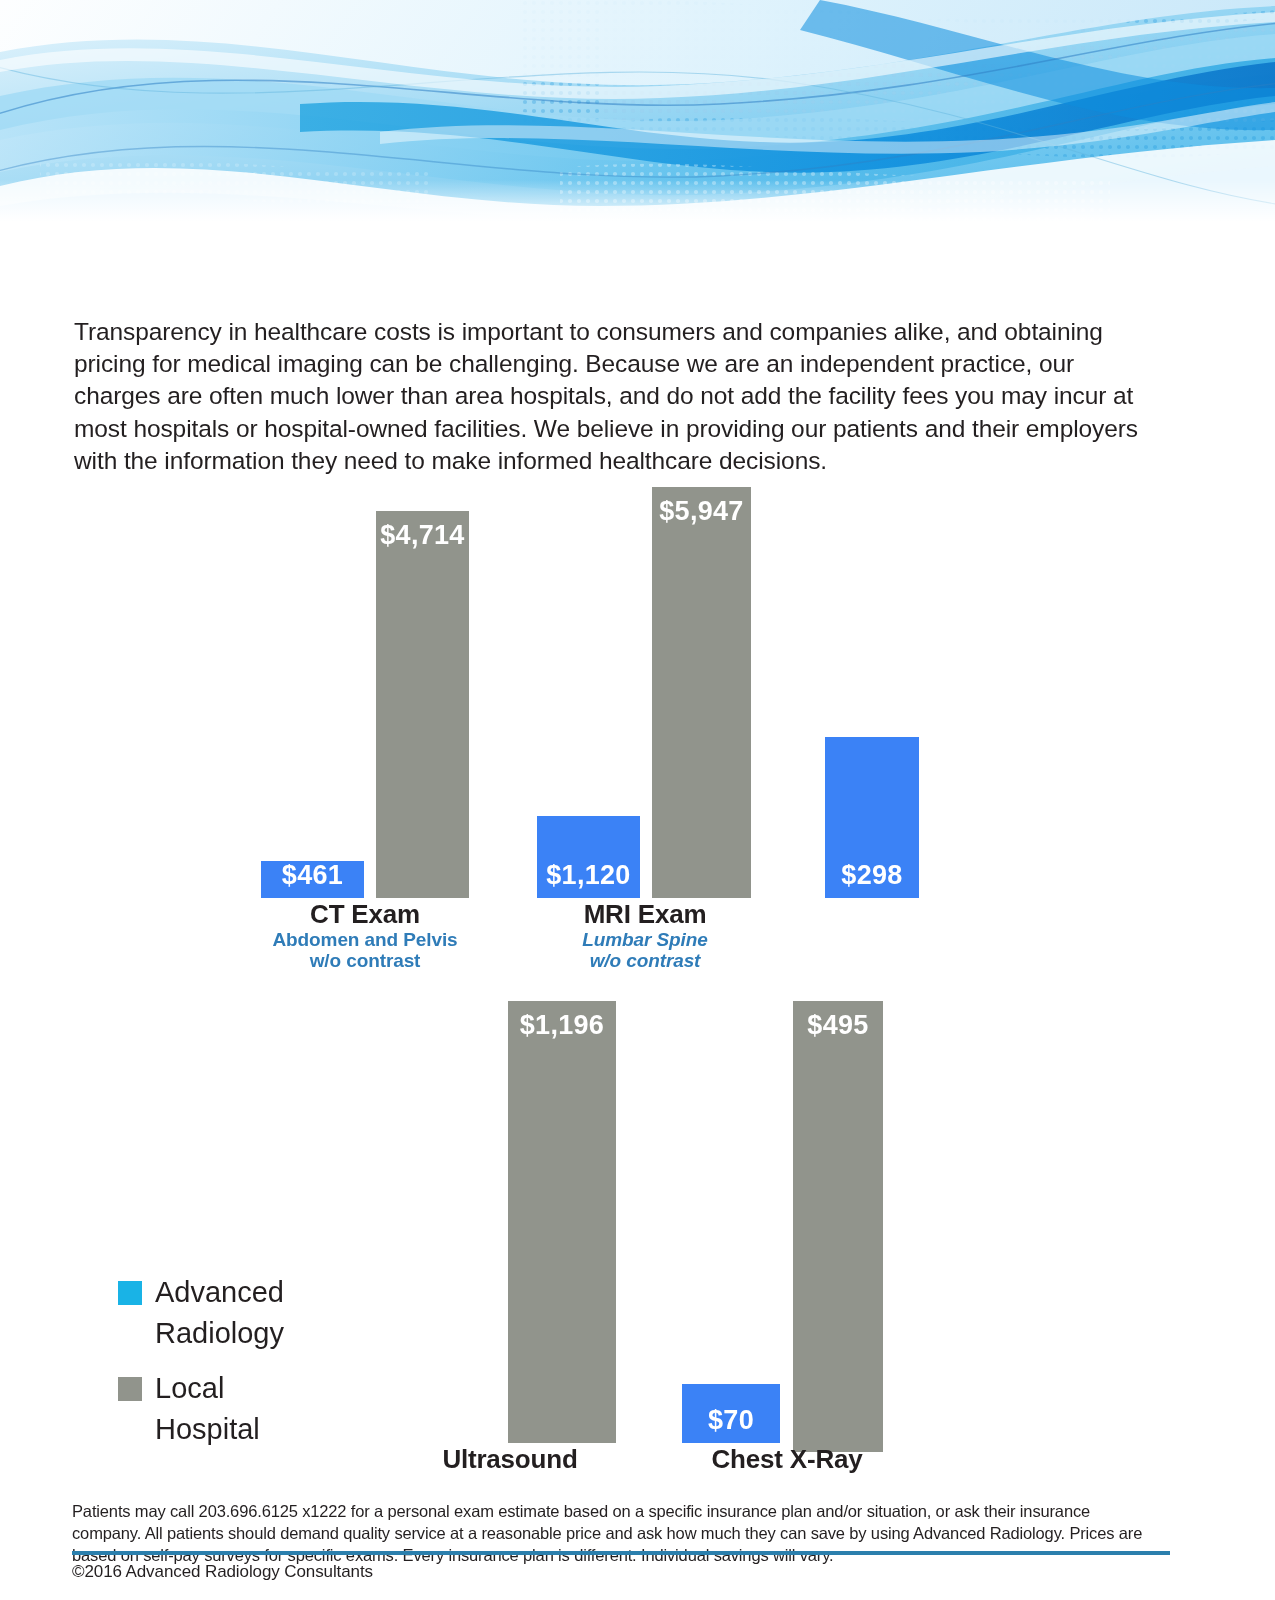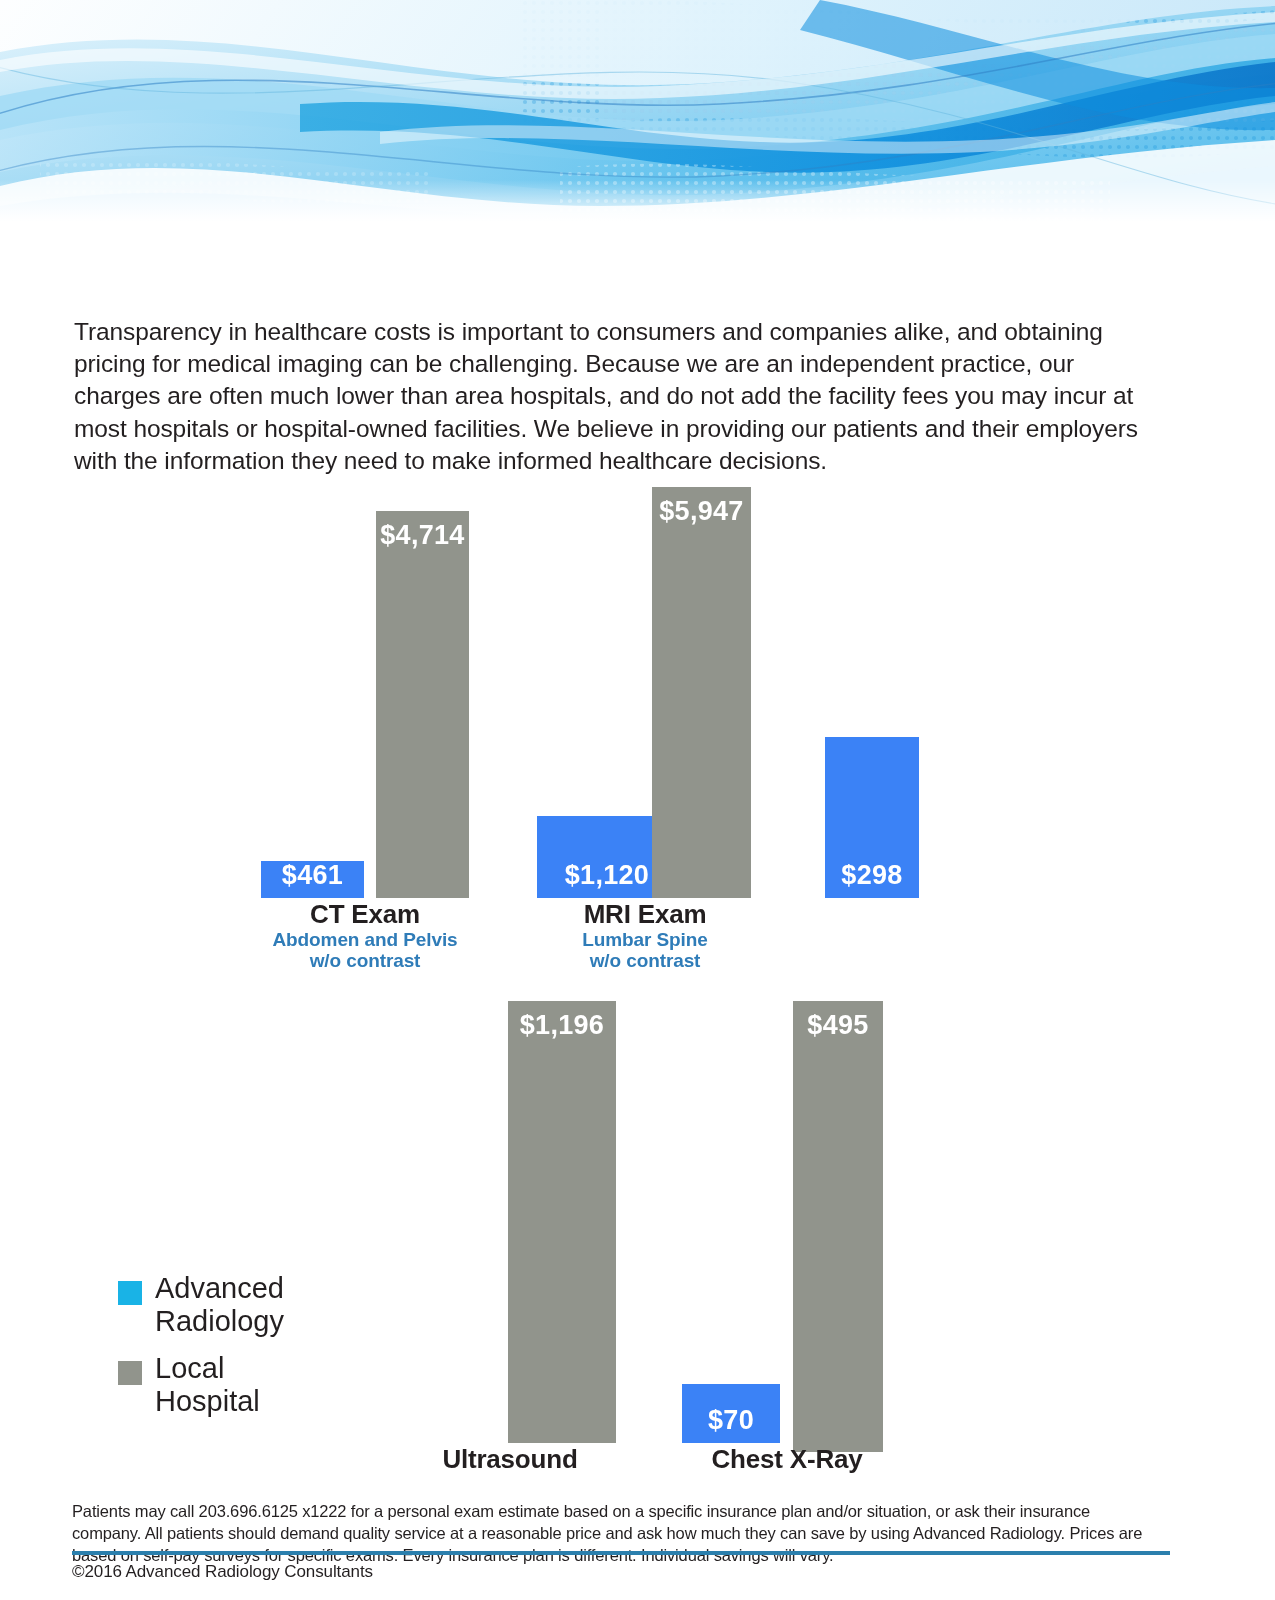--- a/index.html
+++ b/index.html
@@ -95,21 +95,21 @@
   }
   .legend-swatch {
     width: 24px;
     height: 24px;
     flex: 0 0 24px;
     margin-top: 9px;
     margin-right: 13px;
   }
   .legend-label {
     font-size: 29px;
-    line-height: 33px;
+    line-height: 41px;
     color: #231f20;
     font-weight: 400;
     white-space: pre-line;
   }
 
   
   #footer-disclaimer {
     position: absolute;
     left: 72px;
     top: 1483px;
@@ -224,29 +224,29 @@
   </div>
   <div class="bar bar-gray" style="left:376px; top:511px; width:93px; height:387px;">
     <span class="bar-value value-top">$4,714</span>
   </div>
   <div class="group-label" style="left:245px; top:900px; width:240px;">
     <div>CT Exam</div>
     <div class="group-sub" style="white-space:pre-line;">Abdomen and Pelvis
 w/o contrast</div>
   </div>
 
-  <div class="bar bar-blue" style="left:537px; top:816px; width:103px; height:82px;padding-left:37px;">
+  <div class="bar bar-blue" style="left:537px; top:816px; width:103px; height:82px;">
     <span class="bar-value value-bottom">$1,120</span>
   </div>
   <div class="bar bar-gray" style="left:652px; top:487px; width:99px; height:411px;">
     <span class="bar-value value-top">$5,947</span>
   </div>
   <div class="group-label" style="left:525px; top:900px; width:240px;">
     <div>MRI Exam</div>
-    <div class="group-sub" style="white-space:pre-line;">Lumbar Spine
+    <div class="group-sub" style="white-space:pre-line;font-style:italic;">Lumbar Spine
 w/o contrast</div>
   </div>
 
   <div class="bar bar-blue" style="left:825px; top:737px; width:94px; height:161px;">
     <span class="bar-value value-bottom">$298</span>
   </div>
 
   <div class="bar bar-gray" style="left:508px; top:1001px; width:108px; height:442px;">
     <span class="bar-value value-top">$1,196</span>
   </div>

